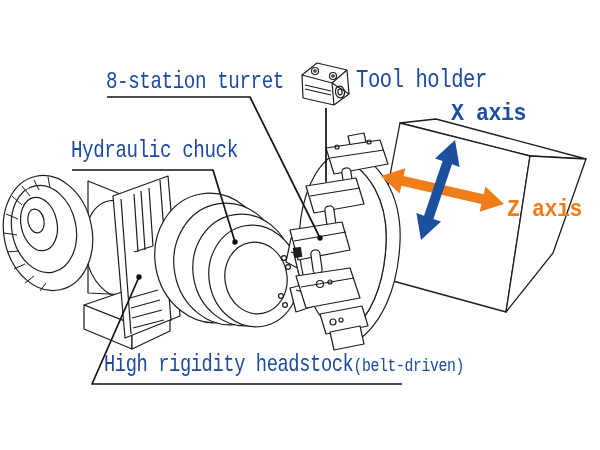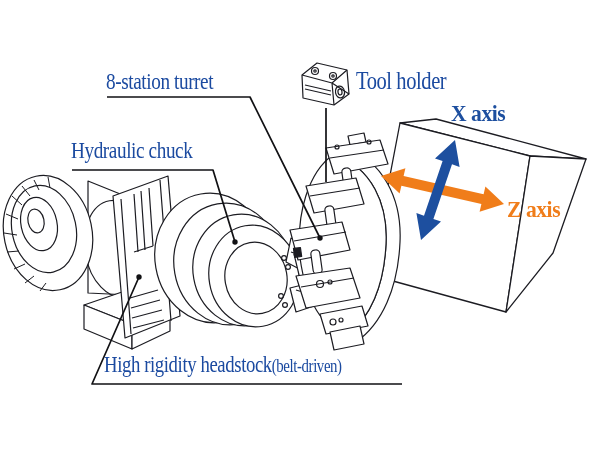--- a/index.html
+++ b/index.html
@@ -1,17 +1,17 @@
 <!DOCTYPE html>
 <html><head>
 <meta charset="utf-8">
 <style>
   html,body{margin:0;padding:0;background:#fff;}
   #stage{position:relative;width:600px;height:450px;background:#ffffff;overflow:hidden;
-         font-family:Liberation Serif, serif;}
+         font-family:Liberation Mono, monospace;}
   #artwork{position:absolute;left:0;top:0;}
   .label{position:absolute;color:#1b4aa0;white-space:nowrap;line-height:1.05;
          letter-spacing:-0.5px;transform-origin:0 0;}
   .lbl-turret{left:106px;top:69px;font-size:24px;transform:scaleX(.80);}
   .lbl-chuck{left:71px;top:138px;font-size:24px;transform:scaleX(.80);}
   .lbl-tool{left:356px;top:68px;font-size:25px;transform:scaleX(.82);}
   .lbl-head{left:104px;top:352px;font-size:24px;transform:scaleX(.78);}
   .lbl-head .note{font-size:19px;}
   .lbl-x{left:451px;top:101px;font-size:24px;font-weight:bold;color:#1d4f9f;transform:scaleX(.90);}
   .lbl-z{left:507px;top:197px;font-size:24px;font-weight:bold;color:#f07d1a;transform:scaleX(.90);}

